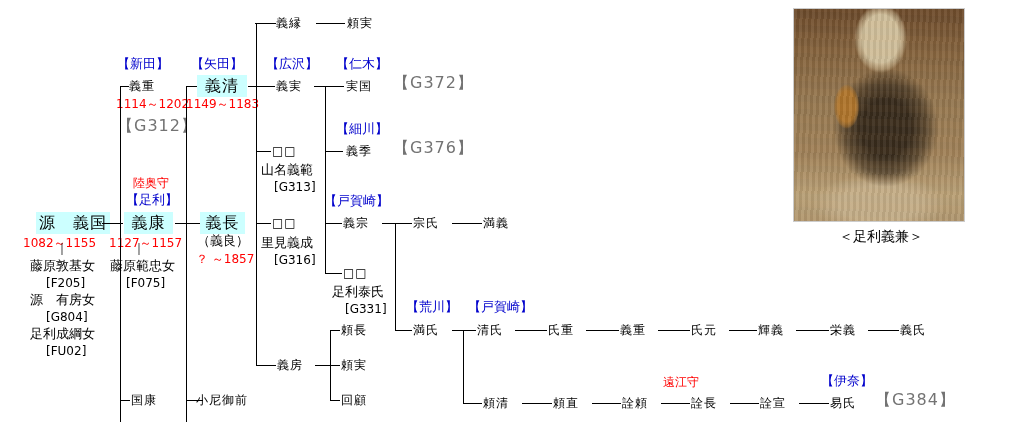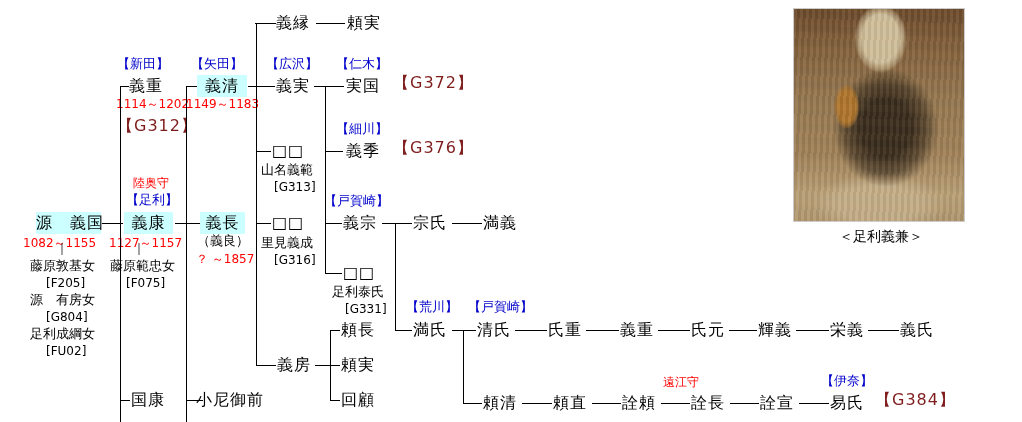--- a/index.html
+++ b/index.html
@@ -1,26 +1,26 @@
 <!DOCTYPE html>
 <html><head>
 <meta charset="utf-8">
 <style>
   html,body{margin:0;padding:0;background:#ffffff;}
   #canvas{
     position:relative;width:1022px;height:422px;background:#ffffff;overflow:hidden;
     font-family:"DejaVu Sans","Liberation Sans",sans-serif;
   }
   
-  .s-name{position:absolute;height:22px;line-height:22px;font-size:16px;color:#000;letter-spacing:1px;white-space:pre;}
+  .s-name{position:absolute;height:22px;line-height:22px;font-size:12px;color:#000;letter-spacing:1px;white-space:pre;}
   .s-hl{position:absolute;height:22px;line-height:22px;font-size:16px;color:#000;letter-spacing:1px;white-space:pre;
         background:#ccffff;text-align:center;}
   .s-clan{position:absolute;height:16px;line-height:16px;font-size:13px;color:#0000cc;white-space:pre;}
   .s-red{position:absolute;height:14px;line-height:14px;font-size:12px;color:#ff0000;white-space:pre;}
-  .s-redbig{position:absolute;height:20px;line-height:20px;font-size:16px;color:#7f1d1d;letter-spacing:1px;white-space:pre;}
+  .s-redbig{position:absolute;height:20px;line-height:20px;font-size:16px;color:#737373;letter-spacing:1px;white-space:pre;}
   .s-small{position:absolute;height:16px;line-height:16px;font-size:13px;color:#000;white-space:pre;}
   .s-code{position:absolute;height:14px;line-height:14px;font-size:12px;color:#000;white-space:pre;}
   .s-tick{position:absolute;height:14px;line-height:14px;font-size:12px;color:#000;}
   
   .hline{position:absolute;height:1px;background:#000;}
   .vline{position:absolute;width:1px;background:#000;}
   
   #portrait{
     position:absolute;left:793px;top:8px;width:170px;height:212px;
     border:1px solid #cccccc;overflow:hidden;
@@ -58,21 +58,21 @@
       <div class="s-name" style="left: 346px; top: 75px;">実国</div>
       <div class="s-redbig" style="left: 393px; top: 73px;">【G372】</div>
       <div class="s-clan" style="left: 336px; top: 121px;">【細川】</div>
       <div class="s-name" style="left: 346px; top: 140px;">義季</div>
       <div class="s-redbig" style="left: 393px; top: 138px;">【G376】</div>
       <div class="s-name" style="left: 272px; top: 140px;">□□</div>
       <div class="s-small" style="left: 261px; top: 162px;">山名義範</div>
       <div class="s-code" style="left: 274px; top: 180px;">[G313]</div>
       <div class="s-red" style="left: 133px; top: 176px;">陸奥守</div>
       <div class="s-clan" style="left: 126px; top: 192px;">【足利】</div>
-      <div class="s-hl" style="left: 36px; top: 212px; width: 65px;">源　義国</div>
+      <div class="s-hl" style="left: 36px; top: 212px; width: 74px;">源　義国</div>
       <div class="s-red" style="left: 23px; top: 236px;">1082～1155</div>
       <div class="s-tick" style="left: 56px; top: 241px;">｜</div>
       <div class="s-small" style="left: 30px; top: 258px;">藤原敦基女</div>
       <div class="s-code" style="left: 46px; top: 276px;">[F205]</div>
       <div class="s-small" style="left: 30px; top: 292px;">源　有房女</div>
       <div class="s-code" style="left: 46px; top: 310px;">[G804]</div>
       <div class="s-small" style="left: 30px; top: 326px;">足利成綱女</div>
       <div class="s-code" style="left: 46px; top: 344px;">[FU02]</div>
       <div class="s-hl" style="left: 124px; top: 212px; width: 49px;">義康</div>
       <div class="s-red" style="left: 109px; top: 236px;">1127～1157</div>

